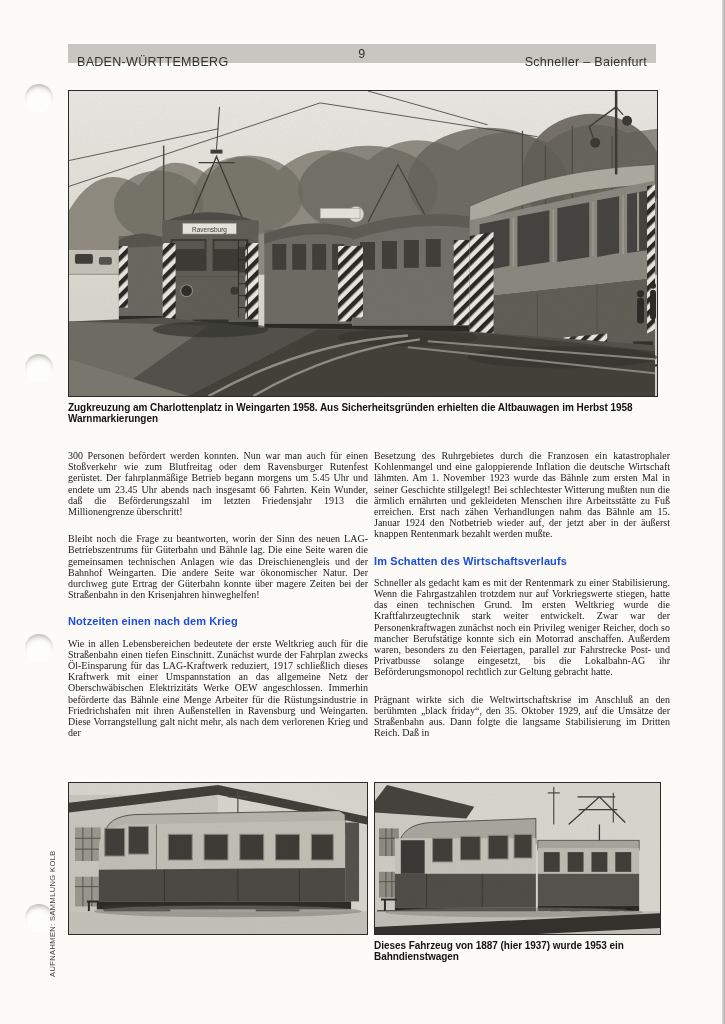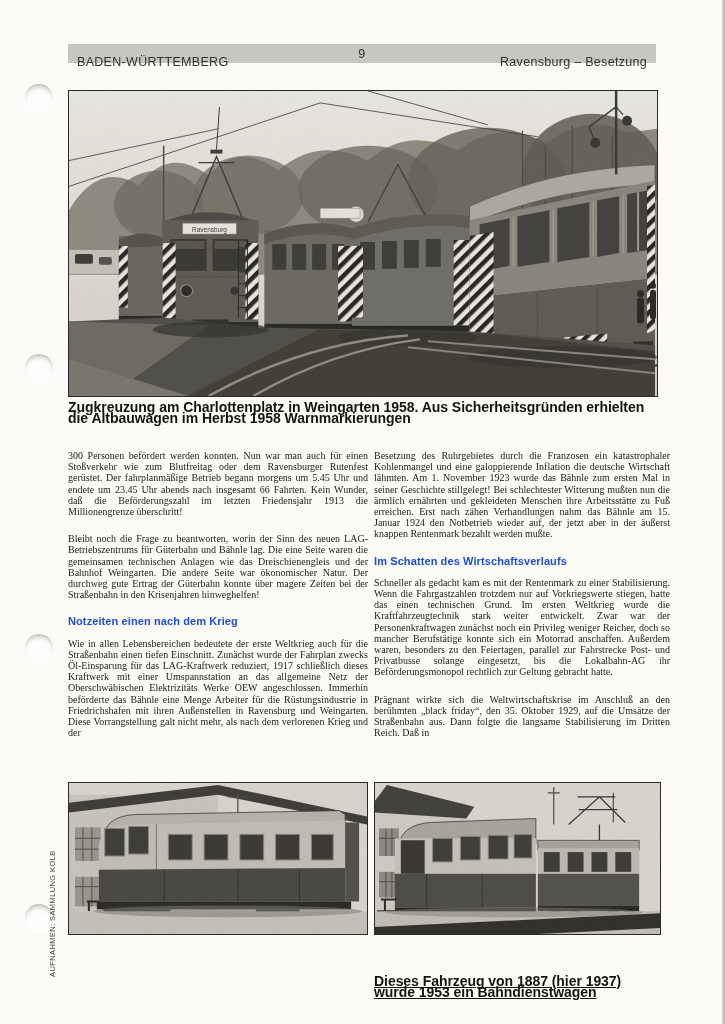--- a/index.html
+++ b/index.html
@@ -12,21 +12,21 @@
         box-shadow:inset 0 5px 5px -3px rgba(110,104,92,.5), inset 0 -2px 2px -1px rgba(255,255,255,.9);}
   
   .header-bar{position:absolute;left:68px;top:44px;width:588px;height:19px;background:#c7c6c1;
         display:flex;align-items:center;justify-content:space-between;padding:0 9px;box-sizing:border-box;
         font-size:12.5px;color:#34332f;letter-spacing:.3px;}
   .header-bar .hcenter{position:absolute;left:0;right:0;text-align:center;}
   .header-bar span{position:relative;z-index:1;margin-top:16px;}
   
   .photo{position:absolute;border:1px solid #2b2a26;box-sizing:border-box;background:#d9d6cf;}
   .photo svg{display:block;width:100%;height:100%;}
-  .caption{position:absolute;font-size:14px;font-weight:bold;color:#14130f;letter-spacing:-.05px;line-height:11px;}
+  .caption{position:absolute;font-size:10px;font-weight:bold;color:#14130f;letter-spacing:-.05px;line-height:11px;}
   
   .col{position:absolute;top:450px;font-family:"Liberation Serif",serif;font-size:10px;
         line-height:11.2px;color:#23221d;text-align:justify;}
   .col p{margin:0 0 16px 0;}
   .col h3{font-family:"Liberation Sans",sans-serif;font-size:11px;font-weight:800;
         color:#1d4ed8;margin:6px 0 10px 0;letter-spacing:.1px;}
   .col-right h3{margin-top:12px;}
   
   .credit{position:absolute;left:48px;top:977px;transform:rotate(-90deg);transform-origin:0 0;
         font-size:7.5px;color:#45443f;letter-spacing:.4px;white-space:nowrap;}
@@ -37,21 +37,21 @@
 <div class="page">
 
   <div class="punch-hole" style="top:84px"></div>
   <div class="punch-hole" style="top:354px"></div>
   <div class="punch-hole" style="top:634px"></div>
   <div class="punch-hole" style="top:904px"></div>
 
   <div class="header-bar">
     <div class="hcenter">9</div>
     <span>BADEN-WÜRTTEMBERG</span>
-    <span>Ravensburg – Besetzung</span>
+    <span>Schneller – Baienfurt</span>
   </div>
 
   <div class="photo" style="left:68px;top:90px;width:590px;height:307px;">
     <svg viewBox="0 0 590 307" preserveAspectRatio="none">
       <defs>
         <linearGradient id="skyA" x1="0" y1="0" x2="0" y2="1">
           <stop offset="0" stop-color="#eae8e2"></stop>
             <stop offset="1" stop-color="#d3d0c8"></stop>
         </linearGradient>
         <pattern id="warnA" width="9" height="9" patternUnits="userSpaceOnUse" patternTransform="rotate(45)">
@@ -294,18 +294,18 @@
         <circle cx="202" cy="133" r="6" fill="#1f1e1b"></circle>
       <circle cx="240" cy="133" r="6" fill="#1f1e1b"></circle>
         <circle cx="256" cy="133" r="6" fill="#1f1e1b"></circle>
 
       <rect x="0" y="130" width="287" height="23" fill="#c2bfb7"></rect>
       <ellipse cx="140" cy="131" rx="130" ry="5" fill="#83817a" opacity=".5"></ellipse>
       <polygon points="0,146 287,132 287,147 0,161" fill="#33322d"></polygon>
       <rect width="287" height="153" filter="url(#grainC)" opacity=".13" style="mix-blend-mode:multiply"></rect>
     </svg>
   </div>
-  <div class="caption" style="left:374px;top:976px;width:290px;text-decoration:underline;">Dieses Fahrzeug von 1887 (hier 1937) wurde 1953 ein Bahndienstwagen</div>
+  <div class="caption" style="left:374px;top:940px;width:290px;">Dieses Fahrzeug von 1887 (hier 1937) wurde 1953 ein Bahndienstwagen</div>
 
   <div class="credit">AUFNAHMEN: SAMMLUNG KOLB</div>
 
   <div class="scan-edge"></div>
 </div>
 
 </body></html>

